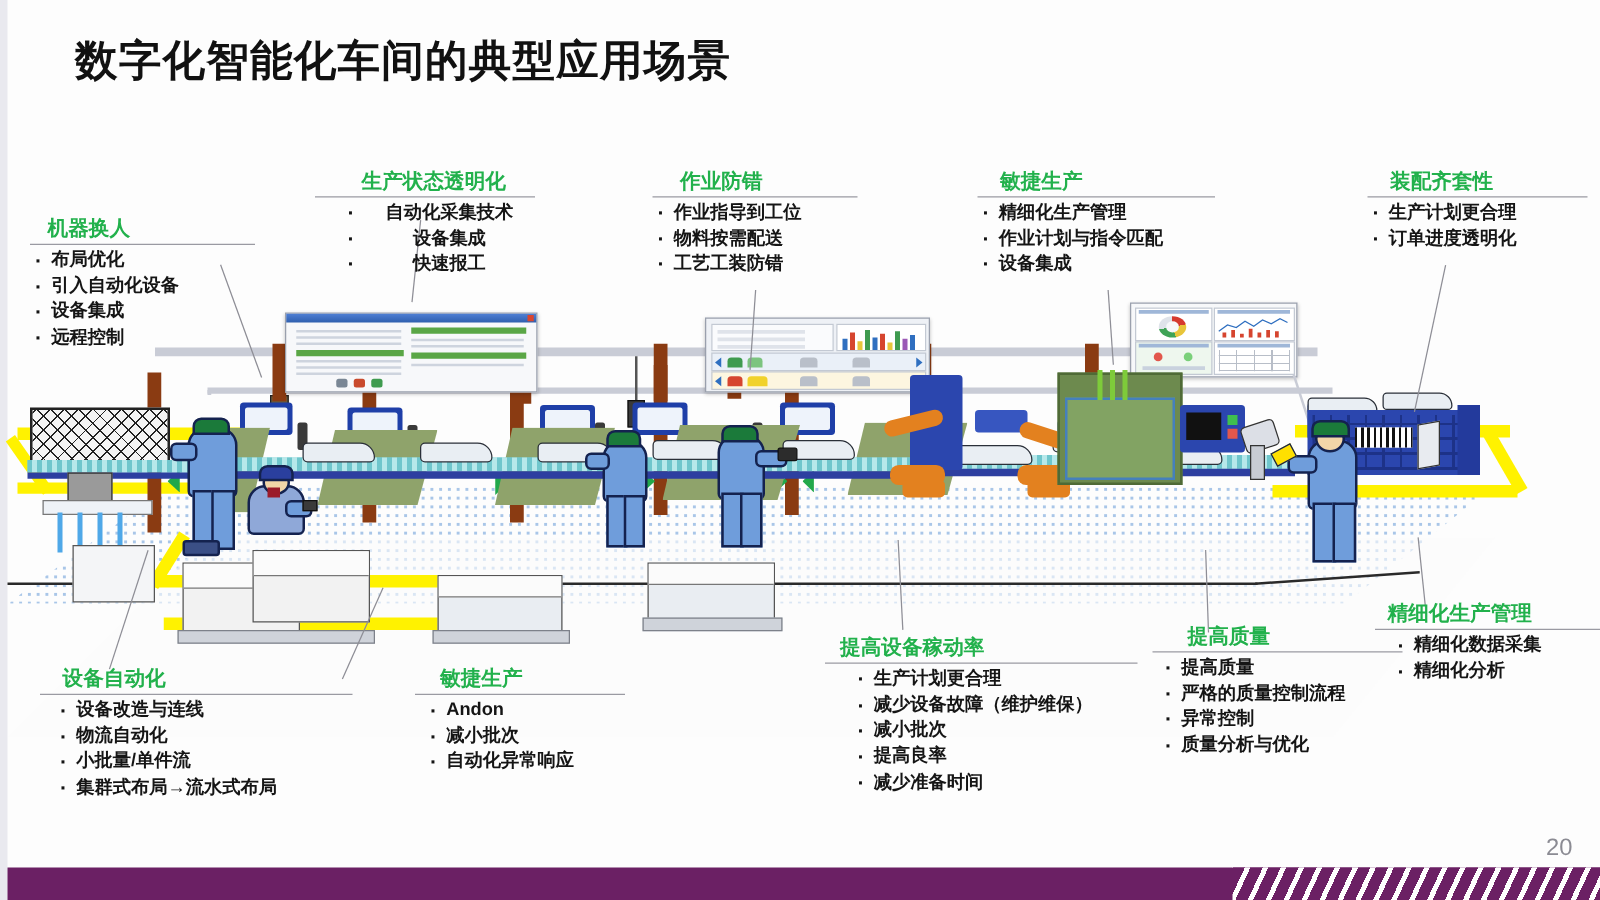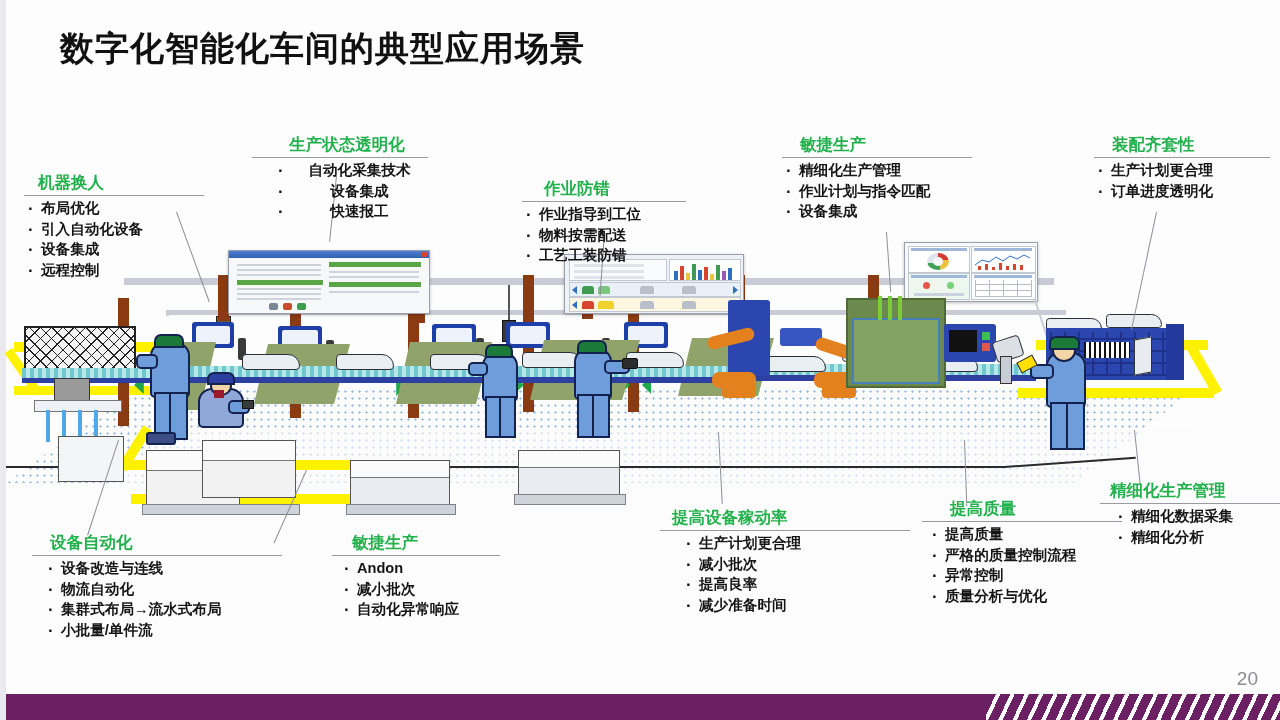--- a/index.html
+++ b/index.html
@@ -471,21 +471,21 @@
     <div class="c-title">生产状态透明化</div>
     <div class="c-rule"></div>
     <ul style="margin-left:22px;">
       <li>自动化采集技术</li>
       <li>设备集成</li>
       <li>快速报工</li>
     </ul>
   </div>
 
   <div class="callout" style="left:516px; top:134px; width:164px;">
-    <div class="c-title" style="margin-left:22px;margin-top:44px;">作业防错</div>
+    <div class="c-title" style="margin-left:22px;">作业防错</div>
     <div class="c-rule"></div>
     <ul>
       <li>作业指导到工位</li>
       <li>物料按需配送</li>
       <li>工艺工装防错</li>
     </ul>
   </div>
 
   <div class="callout" style="left:776px; top:134px; width:190px;">
     <div class="c-title" style="margin-left:18px;">敏捷生产</div>
@@ -505,40 +505,41 @@
       <li>订单进度透明化</li>
     </ul>
   </div>
 
   <div class="callout" style="left:26px; top:532px; width:250px;">
     <div class="c-title" style="margin-left:18px;">设备自动化</div>
     <div class="c-rule"></div>
     <ul style="margin-left:12px;">
       <li>设备改造与连线</li>
       <li>物流自动化</li>
+      <li>小批量/单件流</li>
       <li>集群式布局→流水式布局</li>
-      <li>小批量/单件流</li>
     </ul>
   </div>
 
   <div class="callout" style="left:326px; top:532px; width:168px;">
     <div class="c-title" style="margin-left:20px;">敏捷生产</div>
     <div class="c-rule"></div>
     <ul style="margin-left:8px;">
       <li>Andon</li>
       <li>减小批次</li>
       <li>自动化异常响应</li>
     </ul>
   </div>
 
   <div class="callout" style="left:654px; top:507px; width:250px;">
     <div class="c-title" style="margin-left:12px;">提高设备稼动率</div>
     <div class="c-rule"></div>
     <ul style="margin-left:22px;">
       <li>生产计划更合理</li>
+      <li>减少设备故障（维护维保）</li>
       <li>减小批次</li>
       <li>提高良率</li>
       <li>减少准备时间</li>
     </ul>
   </div>
 
   <div class="callout" style="left:916px; top:498px; width:200px;">
     <div class="c-title" style="margin-left:28px;">提高质量</div>
     <div class="c-rule"></div>
     <ul style="margin-left:6px;">

